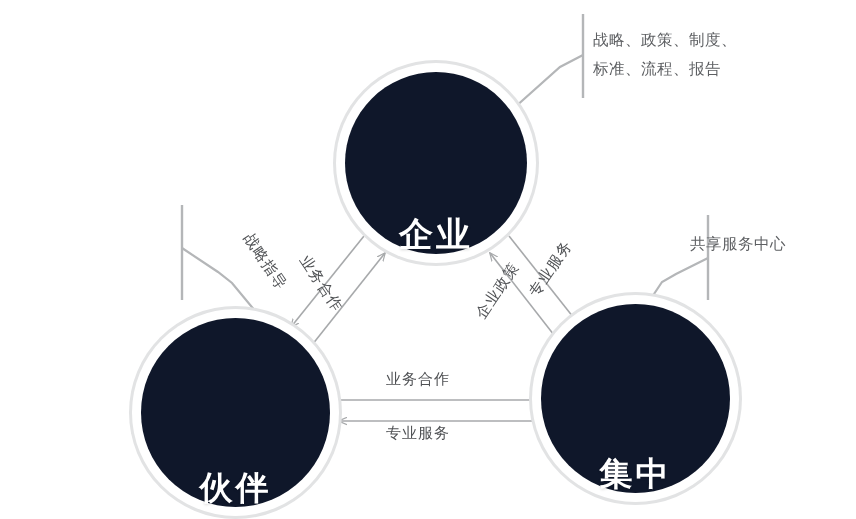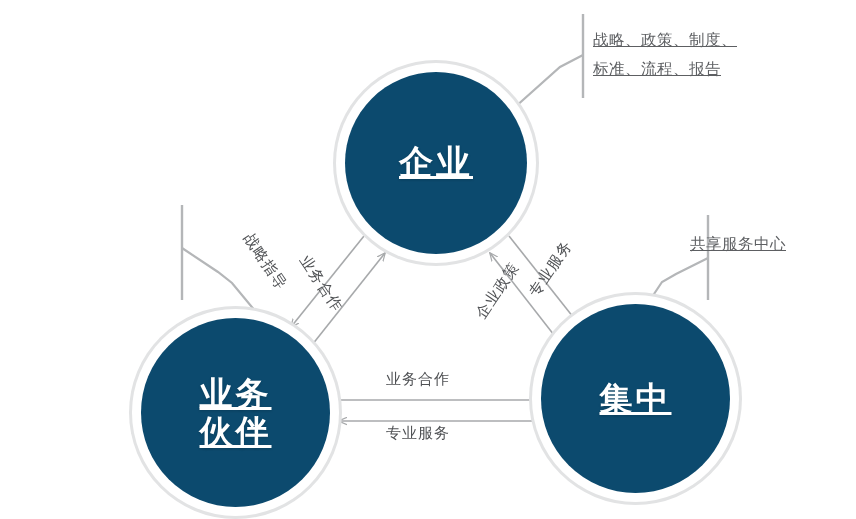--- a/index.html
+++ b/index.html
@@ -22,32 +22,31 @@
     left: 0;
     top: 0;
     width: 856px;
     height: 519px;
   }
 
   
   .node {
     position: absolute;
     border-radius: 50%;
-    background: #0c4a6e;
+    background: #0f172a;
     box-shadow: 0 0 0 9px #ffffff, 0 0 0 12px #e2e3e4;
     display: flex;
     flex-direction: column;
     align-items: center;
-    justify-content: center;
+    justify-content: flex-end;
     color: #ffffff;
     font-weight: bold;
     letter-spacing: 3px;
     text-shadow: 0 1px 3px rgba(0,0,0,0.16);
     z-index: 3;
-    text-decoration: underline;
   }
   .node .line {
     display: block;
     line-height: 1.15;
   }
   #node-enterprise {
     left: 345px;
     top: 72px;
     width: 182px;
     height: 182px;
@@ -70,21 +69,20 @@
 
   
   .annotation {
     position: absolute;
     color: #5d5f62;
     font-size: 15.5px;
     line-height: 1.85;
     letter-spacing: 0.5px;
     white-space: nowrap;
     z-index: 4;
-    text-decoration: underline;
   }
   #ann-top-right {
     left: 593px;
     top: 26px;
     text-align: left;
   }
   #ann-left {
     left: 31px;
     top: 207px;
     width: 140px;
@@ -174,21 +172,20 @@
 
     <line x1="561" y1="344" x2="490" y2="253" stroke="#a7a9ab" stroke-width="1.6" marker-end="url(#arrow-end)"></line>
     <line x1="509" y1="236" x2="581" y2="327" stroke="#a7a9ab" stroke-width="1.6" marker-end="url(#arrow-end)"></line>
   </svg>
 
   <div class="node" id="node-enterprise">
     <span class="line">企业</span>
   </div>
 
   <div class="node" id="node-partner">
-    <span class="line">业务</span>
     <span class="line">伙伴</span>
   </div>
 
   <div class="node" id="node-services">
     <span class="line">集中</span>
   </div>
 
   <div class="annotation" id="ann-top-right">
     <div>战略、政策、制度、</div>
     <div>标准、流程、报告</div>

